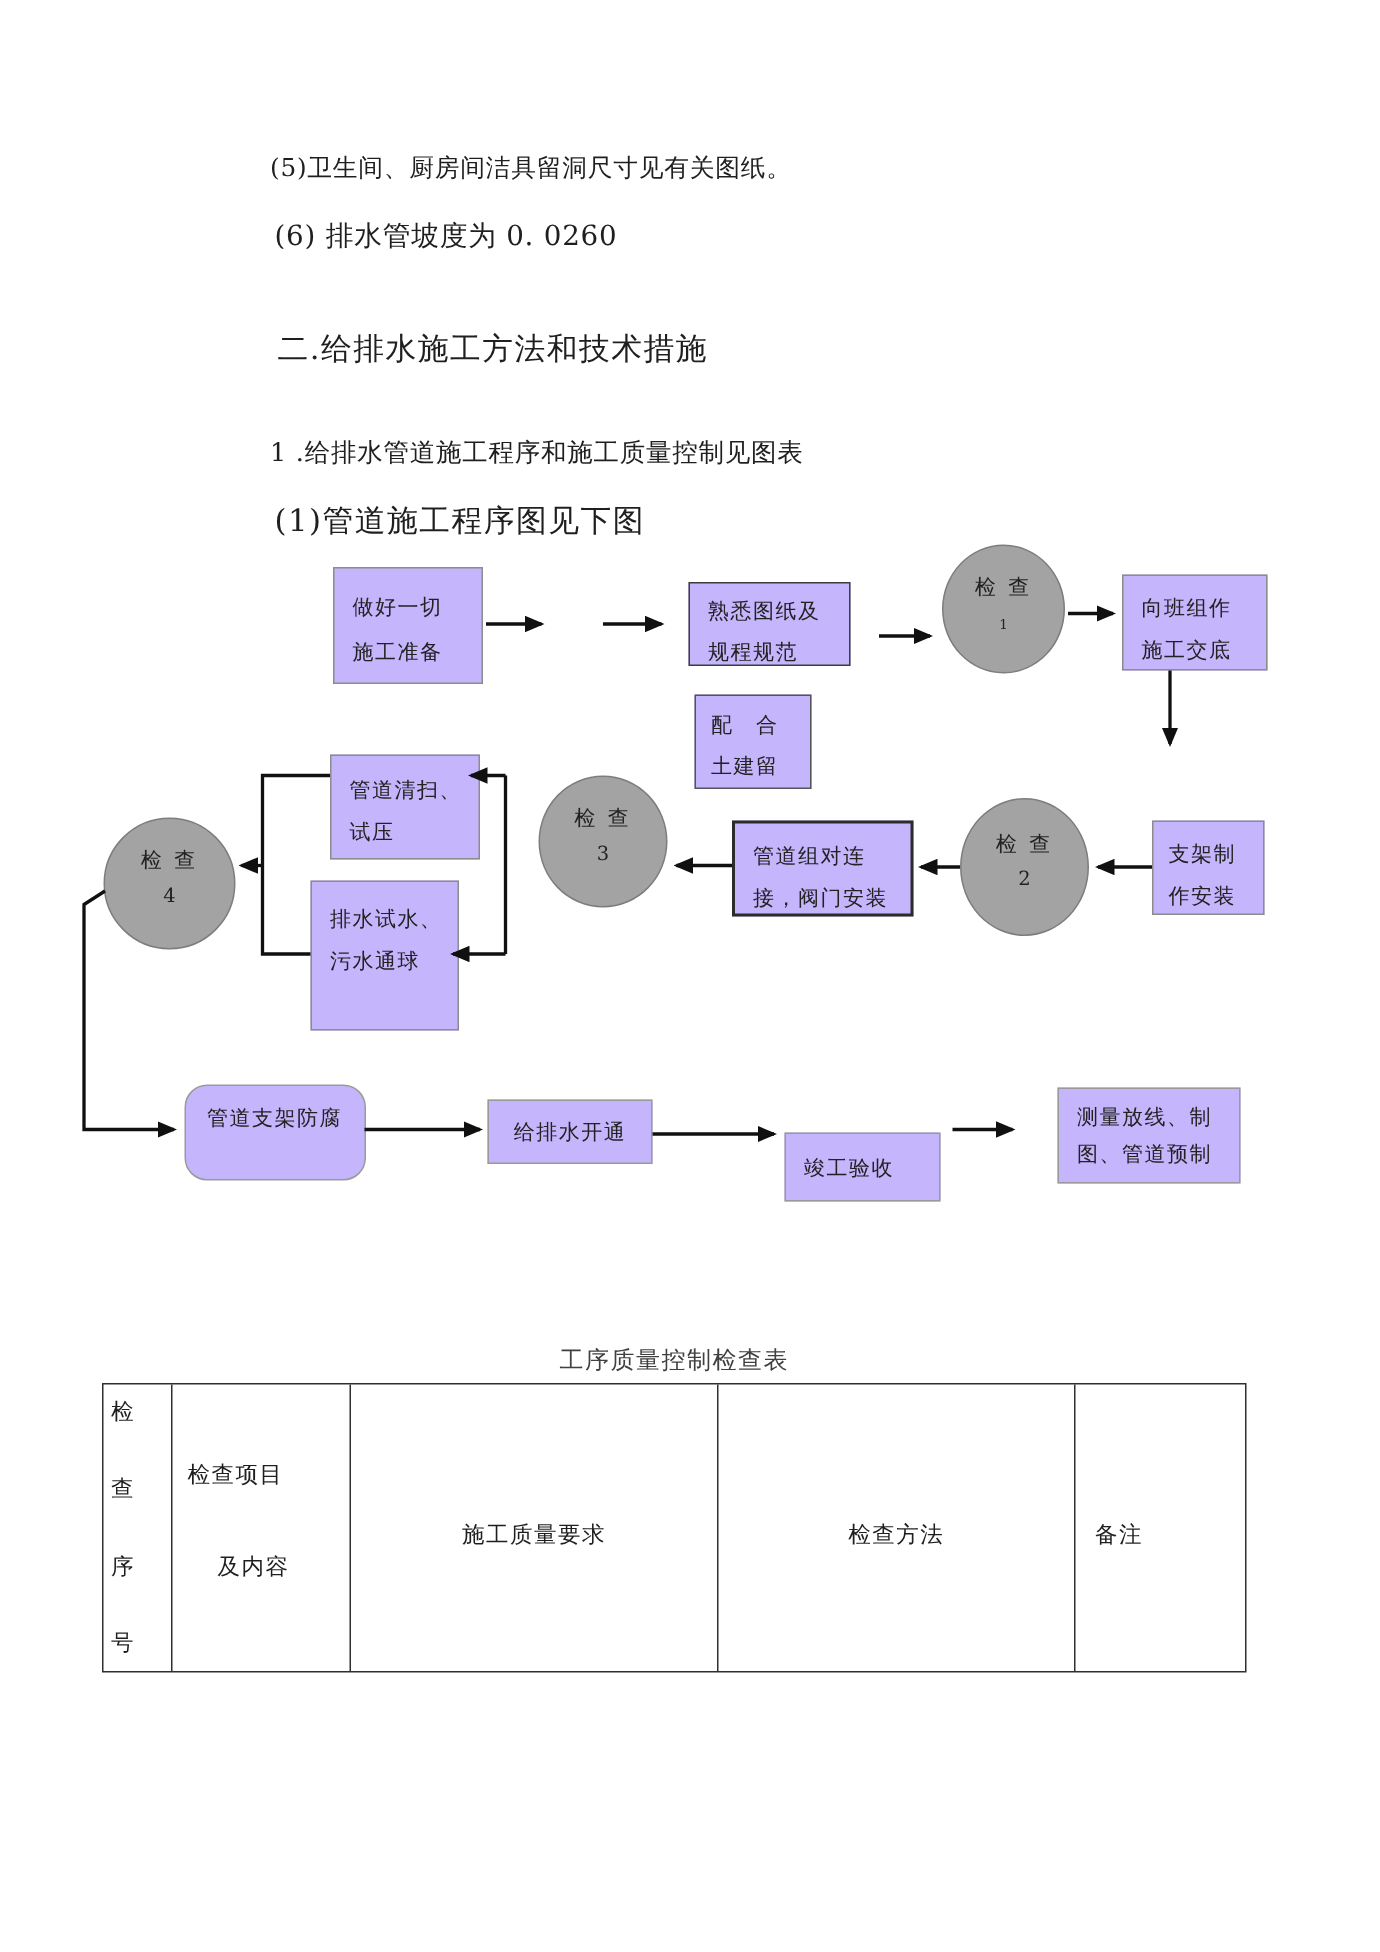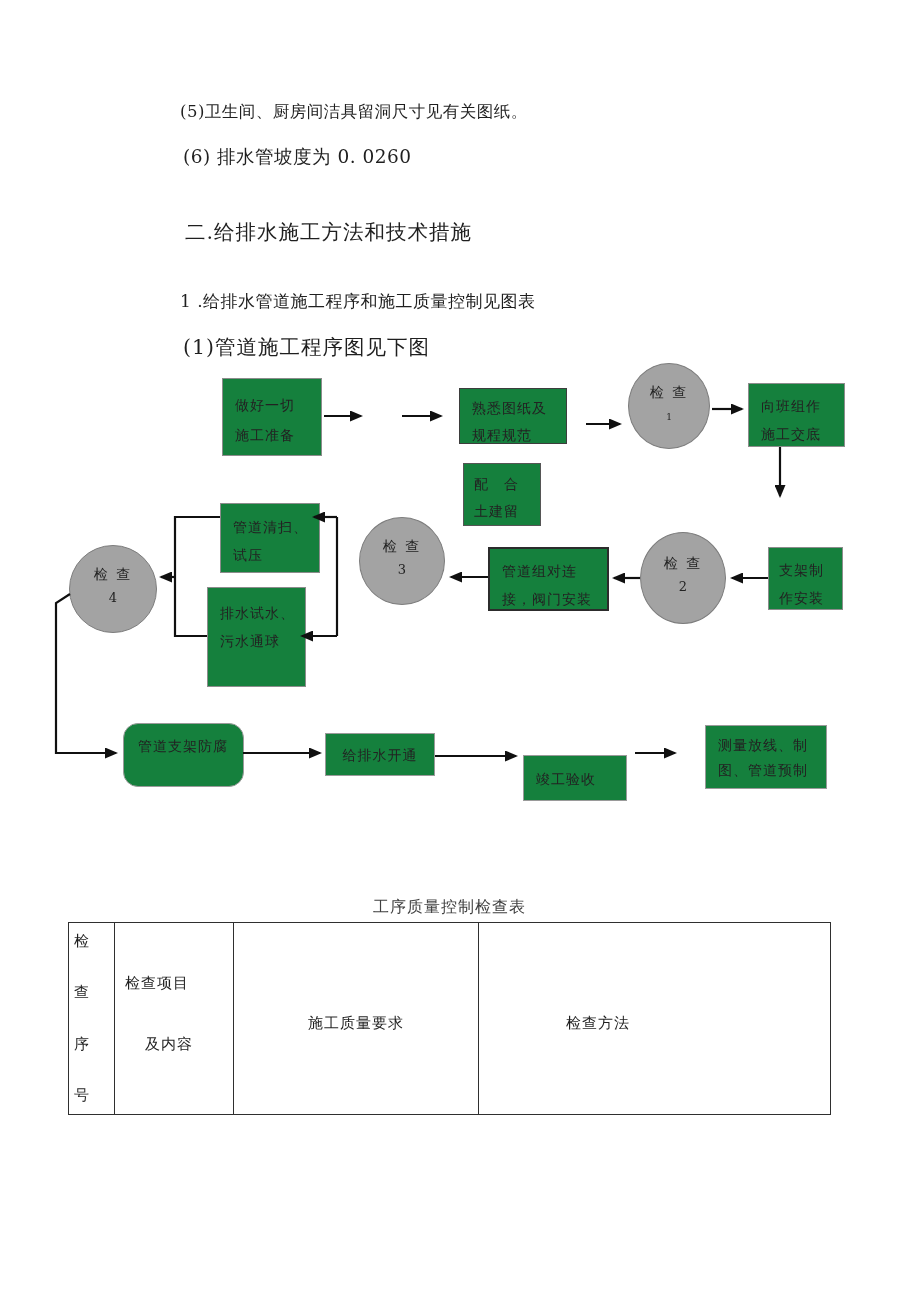--- a/index.html
+++ b/index.html
@@ -6,21 +6,21 @@
   body{width:920px;height:1301px;position:relative;overflow:hidden;
        font-family:"DejaVu Serif","Liberation Serif",serif;color:#1f1f1f;}
   .abs{position:absolute;}
   
   .p5{left:180px;top:101px;font-size:16.5px;letter-spacing:0.5px;}
   .p6{left:183px;top:144px;font-size:18.5px;letter-spacing:0.5px;}
   .hsec{left:185px;top:218px;font-size:20.5px;letter-spacing:1px;}
   .hsub{left:180px;top:290px;font-size:17px;letter-spacing:0.5px;}
   .hfig{left:183px;top:333px;font-size:20.5px;letter-spacing:1px;}
   
-  .fb{position:absolute;box-sizing:border-box;background:#15803d;z-index:2;
+  .fb{position:absolute;box-sizing:border-box;background:#c4b5fd;z-index:2;
       border:1px solid #8c8c8c;font-size:14px;line-height:28px;
       padding:8px 4px 0 12px;color:#222;}
   .fb .ln{display:block;white-space:nowrap;letter-spacing:1px;}
   .fcirc{position:absolute;box-sizing:border-box;background:#a3a3a3;z-index:2;
       border:1px solid #7d7d7d;border-radius:50%;display:flex;
       flex-direction:column;align-items:center;font-size:14px;color:#222;}
   .fcirc .c1{letter-spacing:2px;line-height:15px;}
   .fcirc .c2{font-size:13px;margin-top:9px;line-height:13px;}
   .fcirc.small2 .c2{font-size:9px;margin-top:11px;}
   .b-prepare{left:222px;top:378px;width:100px;height:78px;padding-top:11px;line-height:30px;}
@@ -160,13 +160,14 @@
     <span>查</span>
     <span>序</span>
     <span>号</span>
   </div>
   <div class="tc tc2">
     <span class="l1">检查项目</span>
     <span class="l2">及内容</span>
   </div>
   <div class="tc tc3">施工质量要求</div>
   <div class="tc tc4">检查方法</div>
+  <div class="tc tc5">备注</div>
 </div>
 
 </body></html>

